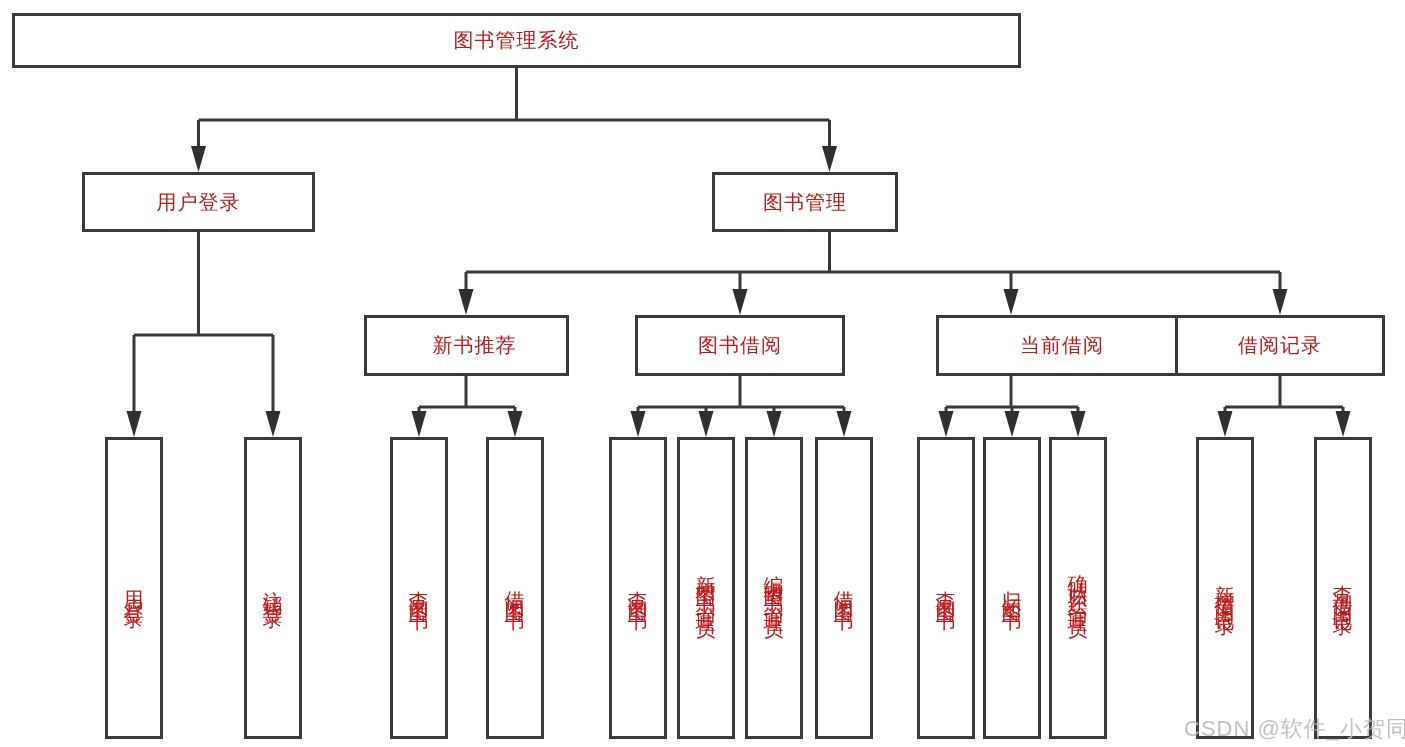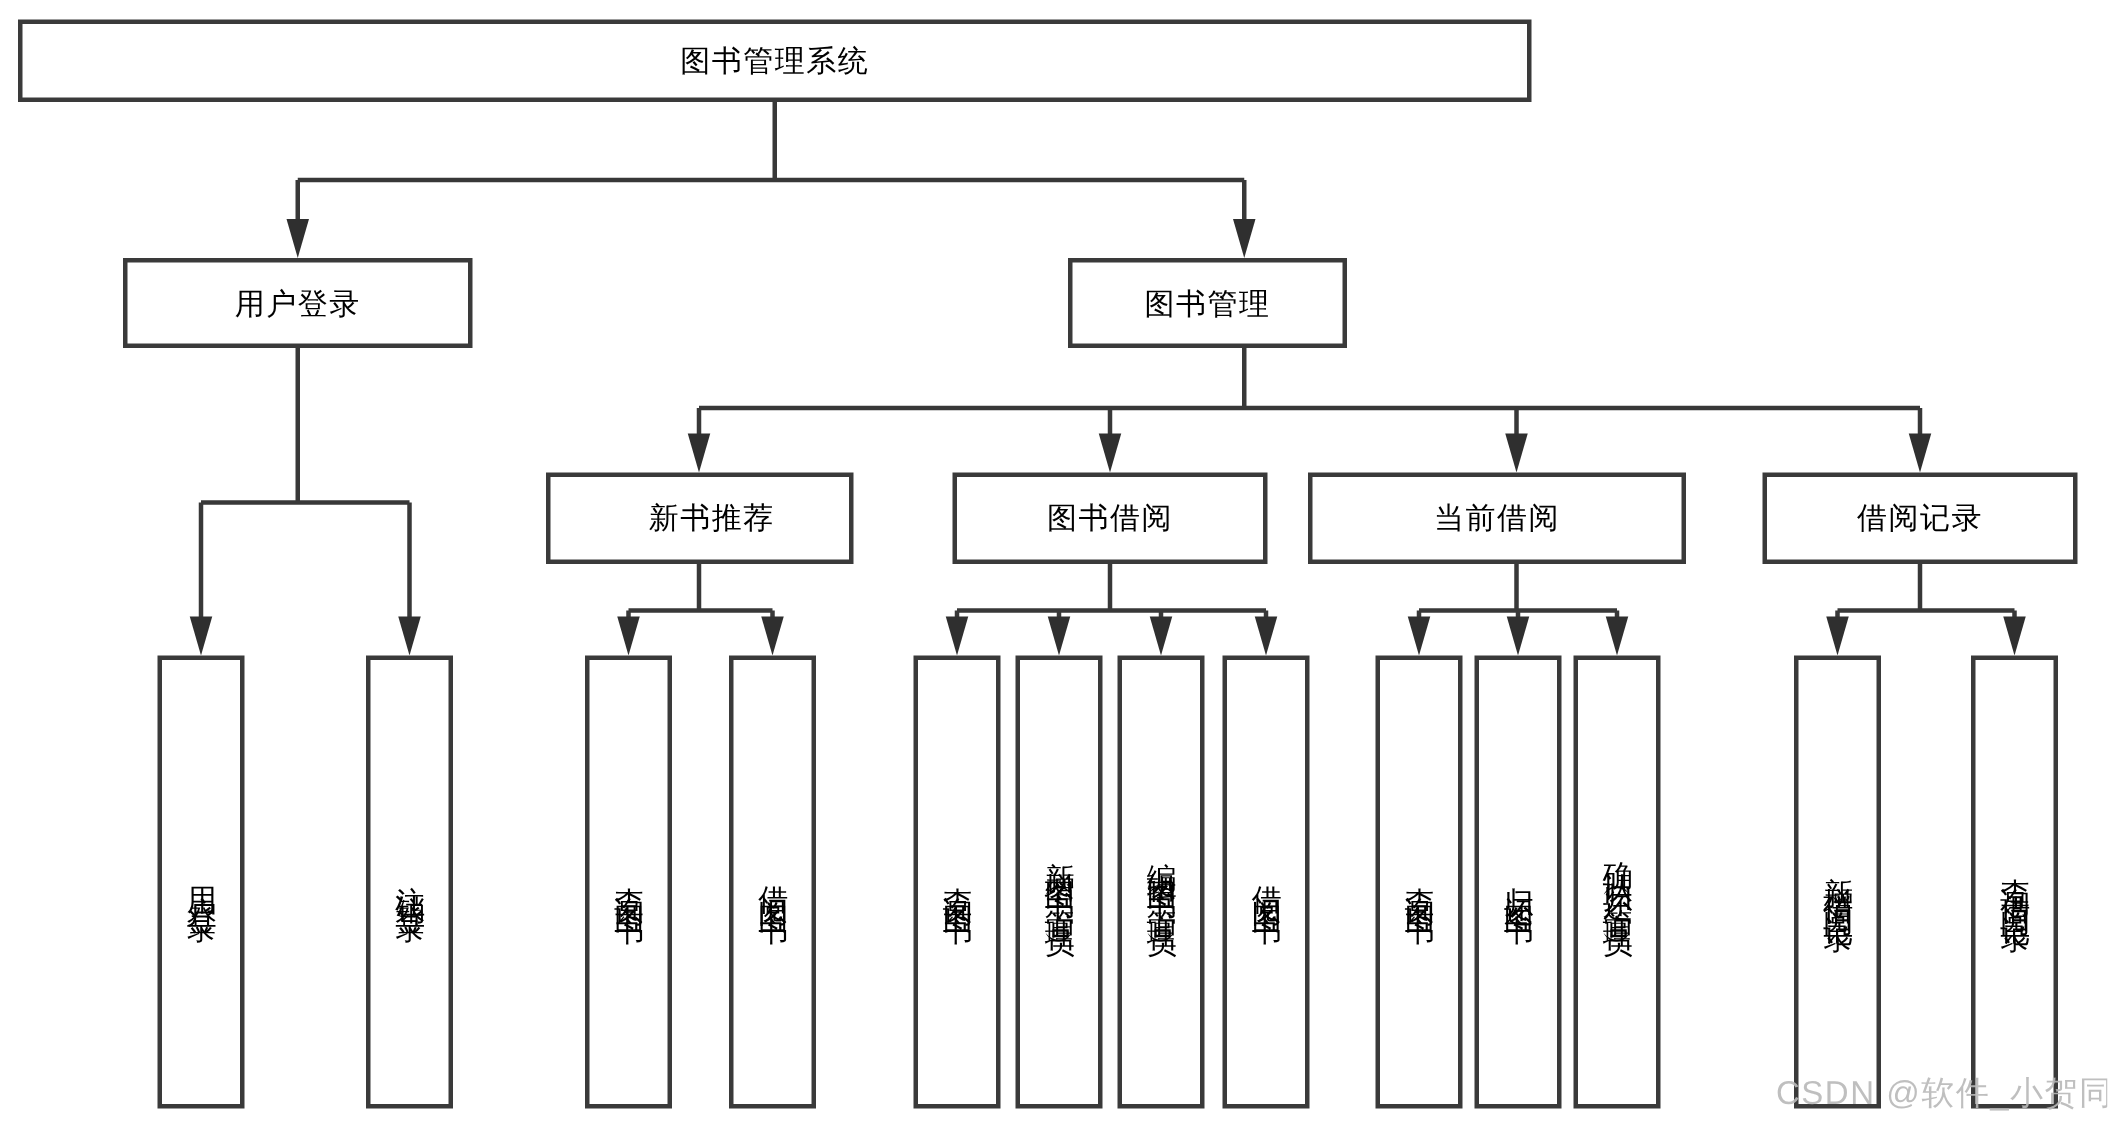--- a/index.html
+++ b/index.html
@@ -13,21 +13,21 @@
   }
   #wires { position: absolute; left: 0; top: 0; z-index: 1; }
   .node {
     position: absolute;
     box-sizing: border-box;
     border: 3px solid #3a3a3a;
     background: #ffffff;
     display: flex;
     align-items: center;
     justify-content: center;
-    color: #000000;
+    color: #b91c1c;
     z-index: 2;
   }
   .node--h { font-size: 20px; letter-spacing: 1px; }
   .node--v { font-size: 20px; }
   .node--v .vtxt {
     writing-mode: vertical-rl;
     text-orientation: mixed;
     letter-spacing: 0.32em;
     line-height: 1.1;
     white-space: nowrap;
@@ -92,21 +92,21 @@
   <div class="node node--h" style="left:712px; top:172px; width:186px; height:60px;">
     <span>图书管理</span>
   </div>
 
   <div class="node node--h" style="left:364px; top:315px; width:205px; height:61px;padding-left:16px;">
     <span>新书推荐</span>
   </div>
   <div class="node node--h" style="left:635px; top:315px; width:210px; height:61px;">
     <span>图书借阅</span>
   </div>
-  <div class="node node--h" style="left:872px; top:315px; width:252px; height:61px;">
+  <div class="node node--h" style="left:936px; top:315px; width:252px; height:61px;">
     <span>当前借阅</span>
   </div>
   <div class="node node--h" style="left:1175px; top:315px; width:210px; height:61px;">
     <span>借阅记录</span>
   </div>
 
   <div class="node node--v" style="left:105px; top:437px; width:58px; height:302px;">
     <span class="vtxt">用户登录</span>
   </div>
   <div class="node node--v" style="left:244px; top:437px; width:58px; height:302px;">

